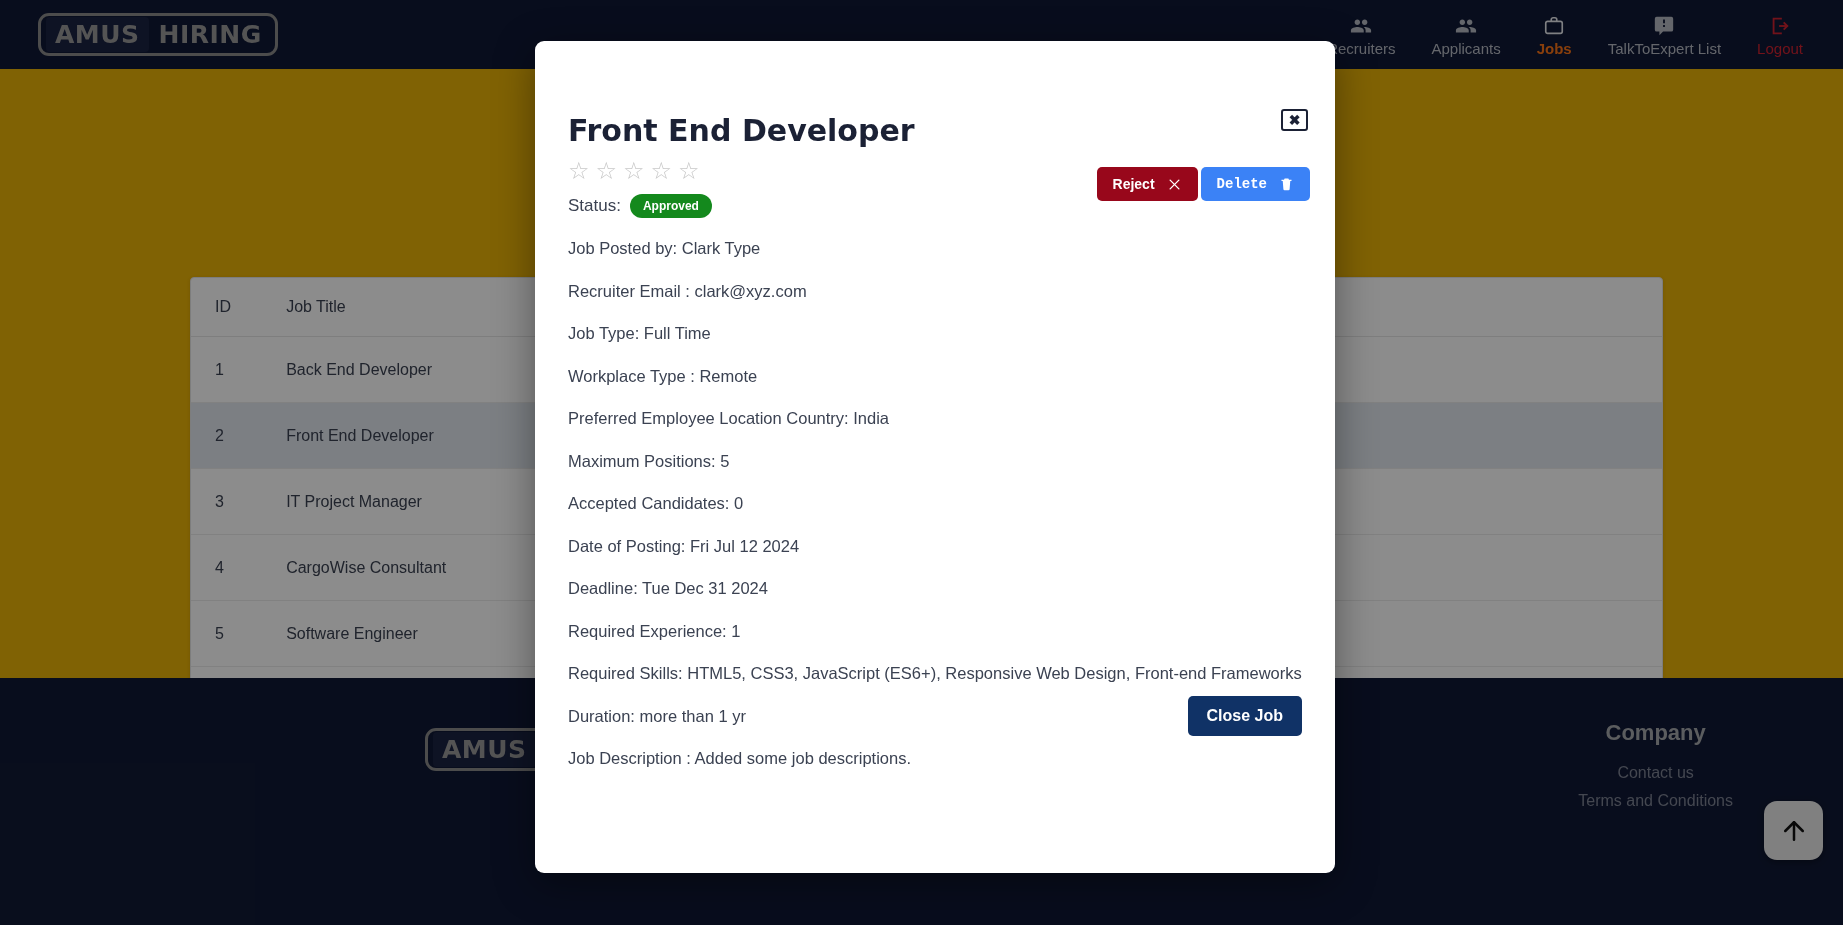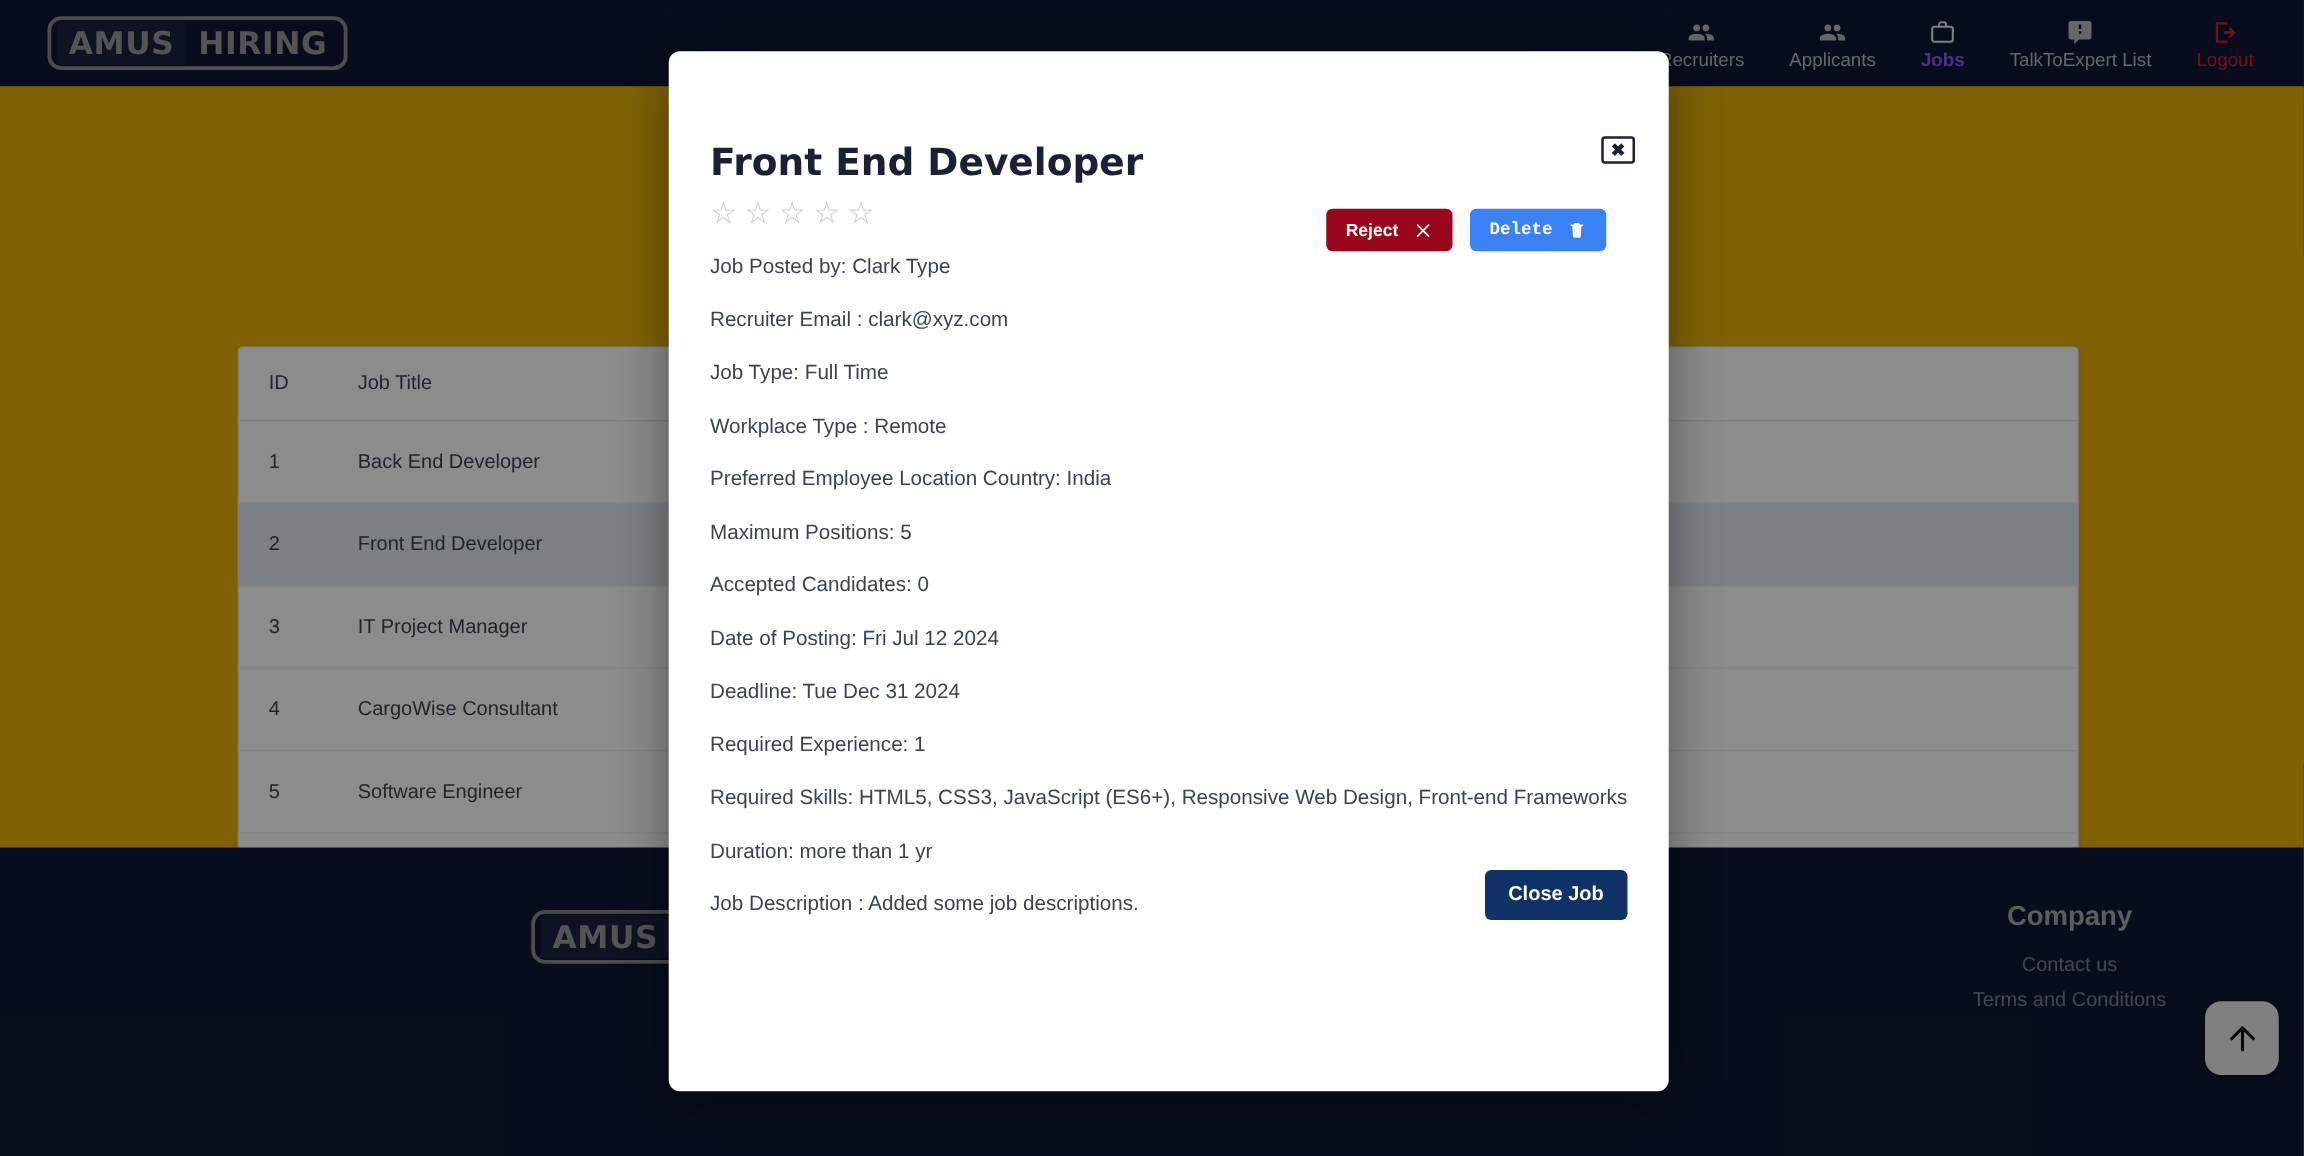--- a/index.html
+++ b/index.html
@@ -40,21 +40,21 @@
   }
   .nav-right { margin-left: auto; display: flex; align-items: flex-start; gap: 0px; }
   .nav-item {
     display: flex; flex-direction: column; align-items: center;
     color: #b6bac4; font-size: 15px; padding: 4px 18px 2px 18px;
     cursor: pointer; min-width: 70px;
   }
   .nav-item .ico { height: 22px; display: flex; align-items: center; }
   .nav-item .lbl { margin-top: 3px; white-space: nowrap; }
   .nav-item.logout { color: #cf2230; }
-  .nav-item.active .lbl { color: #8b5cf6; font-weight: bold; }
+  .nav-item.active .lbl { color: #f97316; font-weight: bold; }
 
   .content-area {
     position: absolute; top: 69px; left: 0; right: 0; bottom: 0;
     background: #eab308;
   }
   .table-card {
     position: absolute; top: 208px; left: 190px; width: 1473px;
     background: #fff; border: 1px solid #e3e3e3; border-radius: 4px;
     box-shadow: 0 1px 4px rgba(0,0,0,.12);
   }
@@ -129,21 +129,21 @@
     font-family: "DejaVu Sans", sans-serif;
   }
   .stars { margin-top: 11px; display: flex; gap: 6px; }
   .star { color: #c8c8c8; font-size: 24px; line-height: 1; cursor: pointer; }
   .status-row { margin-top: 11px; display: flex; align-items: center; }
   .status-label { font-size: 17px; color: #3b4252; }
   .badge-approved {
     margin-left: 9px; background: #14891d; color: #fff; font-size: 12px; font-weight: bold;
     padding: 5px 13px; border-radius: 13px;
   }
-  .action-btns { position: absolute; right: 50px; top: 126px; display: flex; gap: 14px; }
+  .action-btns { position: absolute; right: 25px; top: 126px; display: flex; gap: 3px; }
   .btn {
     display: flex; align-items: center; gap: 12px; border: none; border-radius: 5px;
     color: #fff; font-size: 14px; font-weight: bold; padding: 9px 16px; cursor: pointer;
     font-family: "Liberation Sans", sans-serif;
   }
   .btn-reject { background: #98071b; }
   .btn-delete { background: #3b82f6; font-family: Liberation Mono, monospace; }
   .detail-list { margin-top: 21px; }
   .detail-line { font-size: 16.5px; color: #3b4252; margin-bottom: 23.5px; }
   .btn-close-job {
@@ -344,20 +344,24 @@
     <div class="modal-title">Front End Developer</div>
 
     <div class="stars">
       <span class="star">☆</span>
       <span class="star">☆</span>
       <span class="star">☆</span>
       <span class="star">☆</span>
       <span class="star">☆</span>
     </div>
 
+    <div class="status-row">
+      <span class="status-label">Status:</span>
+      <span class="badge-approved">Approved</span>
+    </div>
 
     <div class="action-btns">
       <button class="btn btn-reject">
         <span>Reject</span>
         <span>
           <svg width="15" height="15" viewBox="0 0 24 24" fill="none" stroke="#fff" stroke-width="2.2" stroke-linecap="round">
               <path d="M5 5l14 14"></path>
               <path d="M19 5L5 19"></path>
             </svg>
         </span>

